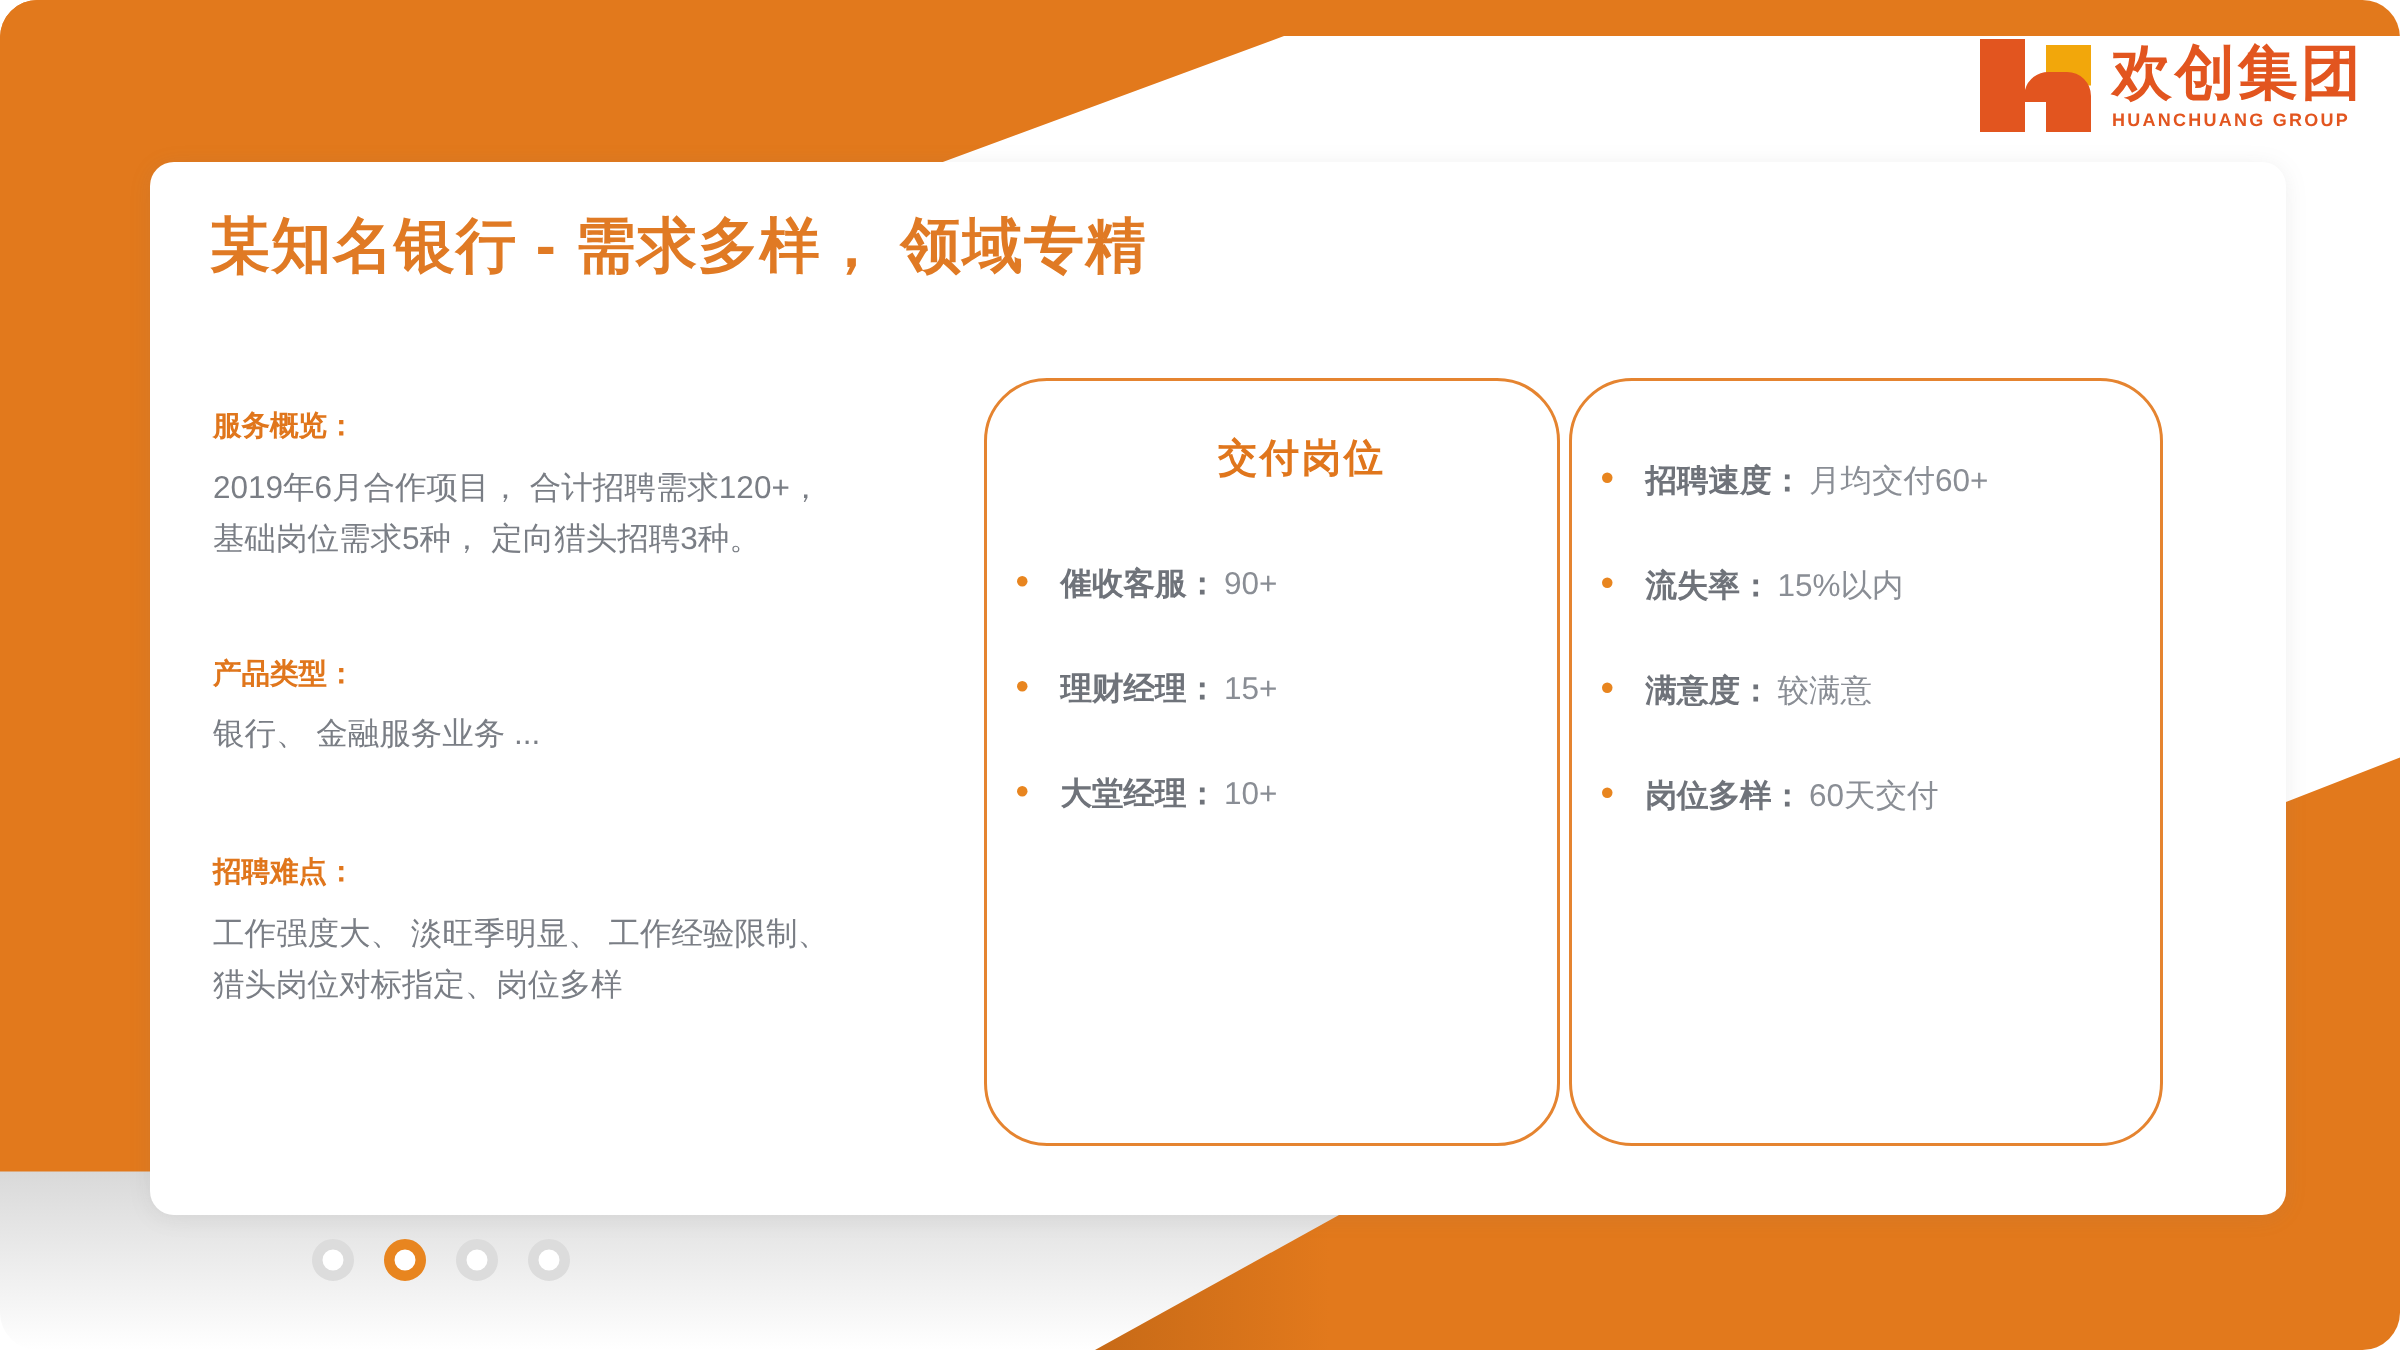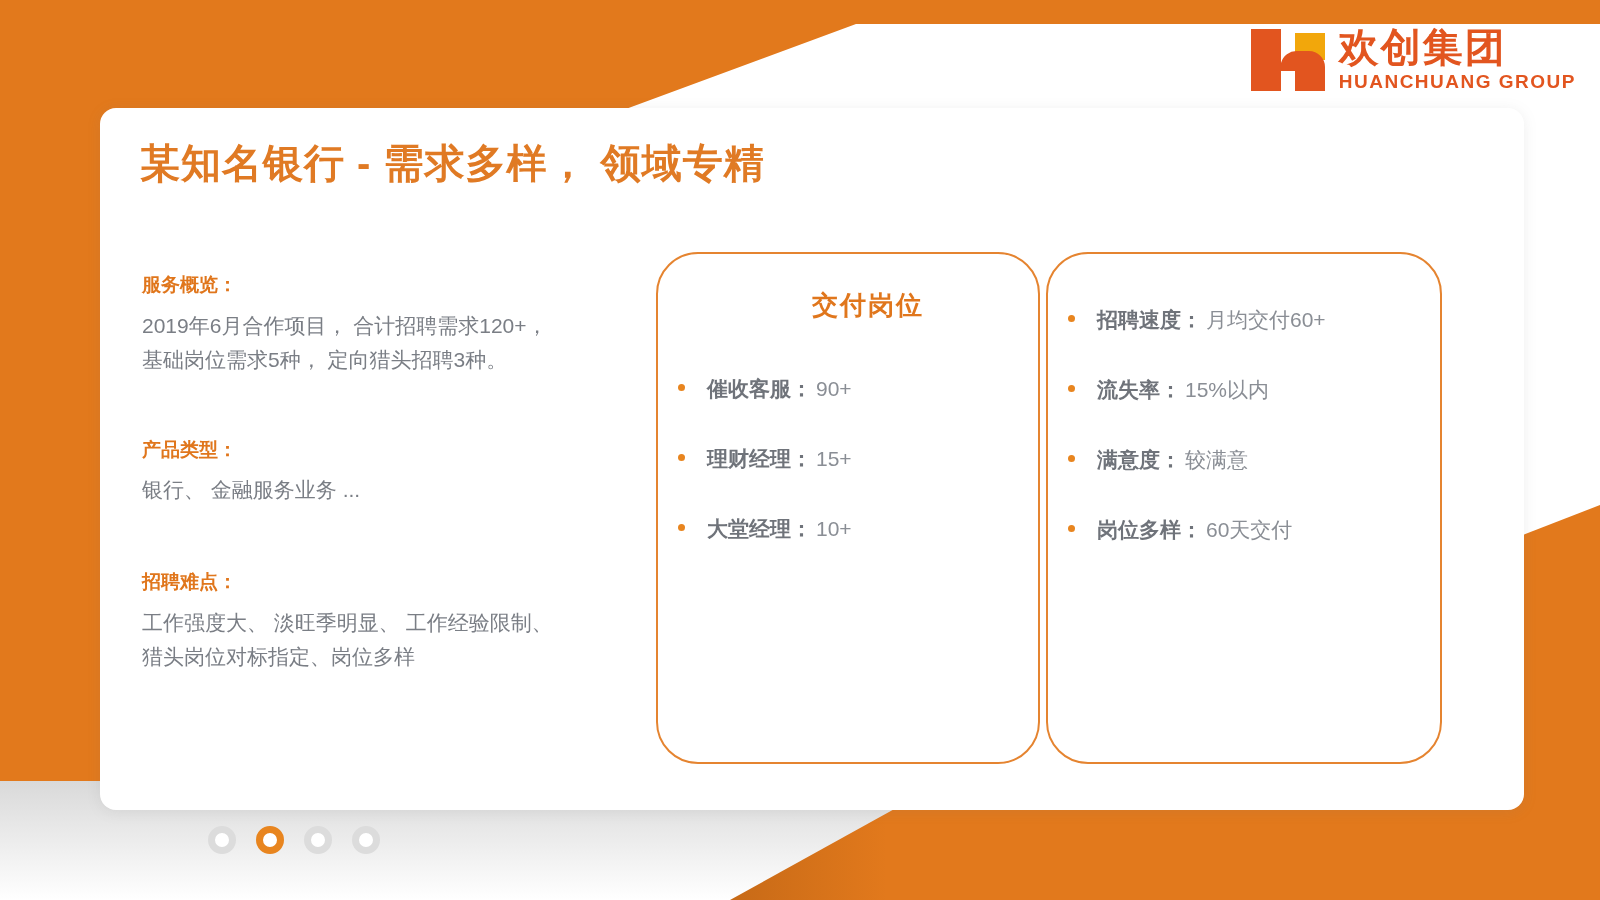--- a/index.html
+++ b/index.html
@@ -2,42 +2,42 @@
 <html><head>
 <meta charset="utf-8">
 <style>
   html,body{margin:0;padding:0;}
   body{
     width:1600px;height:900px;overflow:hidden;
     background:#ffffff;
     font-family:"Liberation Sans","DejaVu Sans",sans-serif;
     -webkit-font-smoothing:antialiased;
   }
-  #slide{position:relative;width:1600px;height:900px;overflow:hidden;background:#ffffff;}
+  #slide{position:relative;width:1600px;height:900px;overflow:hidden;background:#ffffff;border-radius:25px;}
 
   
   .bg-layer{position:absolute;left:0;top:0;width:1600px;height:900px;}
   .bg-svg{position:absolute;left:0;top:0;}
 
   
   #panel{
     position:absolute;left:100px;top:108px;width:1424px;height:702px;
     background:#ffffff;border-radius:16px;
     box-shadow:0 2px 14px rgba(120,120,120,0.13);
   }
 
   
   #logo{position:absolute;right:24px;top:26px;display:flex;align-items:center;gap:14px;}
   .logo-mark{position:relative;width:74px;height:62px;}
   .lm-sq{position:absolute;left:0;top:0;width:30px;height:27px;background:#E2551F;}
   .lm-sq2{position:absolute;left:44px;top:4px;width:30px;height:27px;background:#F2A70B;}
   .lm-h{position:absolute;left:0;top:20px;width:74px;height:42px;}
   .logo-text{display:flex;flex-direction:column;align-items:flex-start;}
   .logo-cn{font-size:40px;font-weight:bold;color:#E2551F;letter-spacing:2px;line-height:1.05;}
-  .logo-en{font-size:19px;font-weight:bold;color:#E2551F;letter-spacing:1.5px;margin-top:3px;}
+  .logo-en{font-size:12px;font-weight:bold;color:#E2551F;letter-spacing:1.5px;margin-top:3px;}
 
   
   #title{
     position:absolute;left:140px;top:136px;
     font-size:40px;font-weight:bold;color:#E07A24;
     letter-spacing:1px;white-space:pre;
   }
 
   
   #left-col{position:absolute;left:142px;top:272px;width:505px;}

